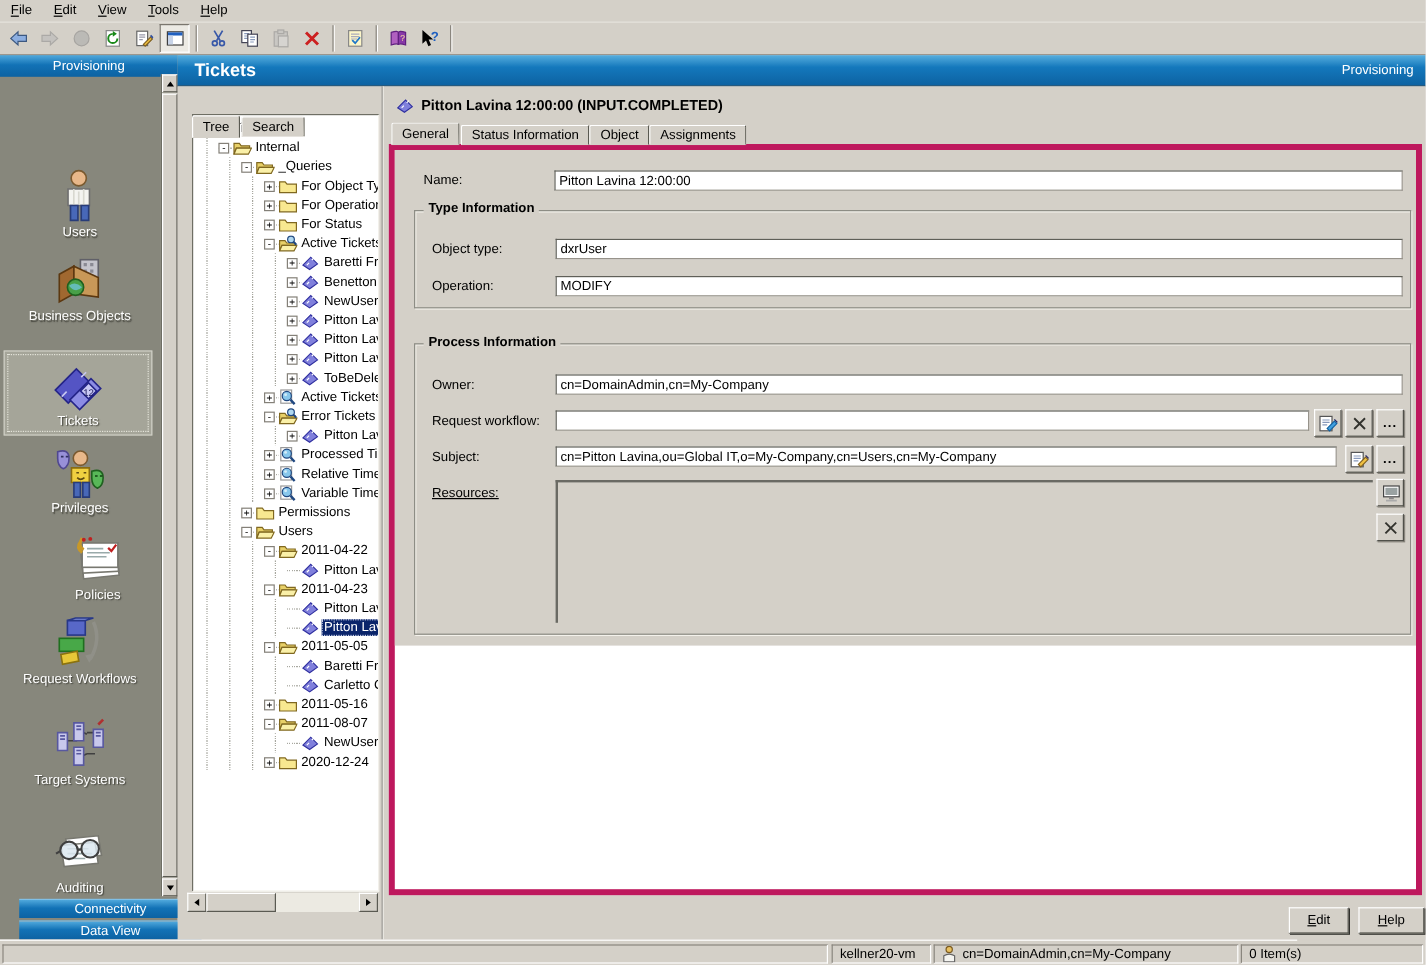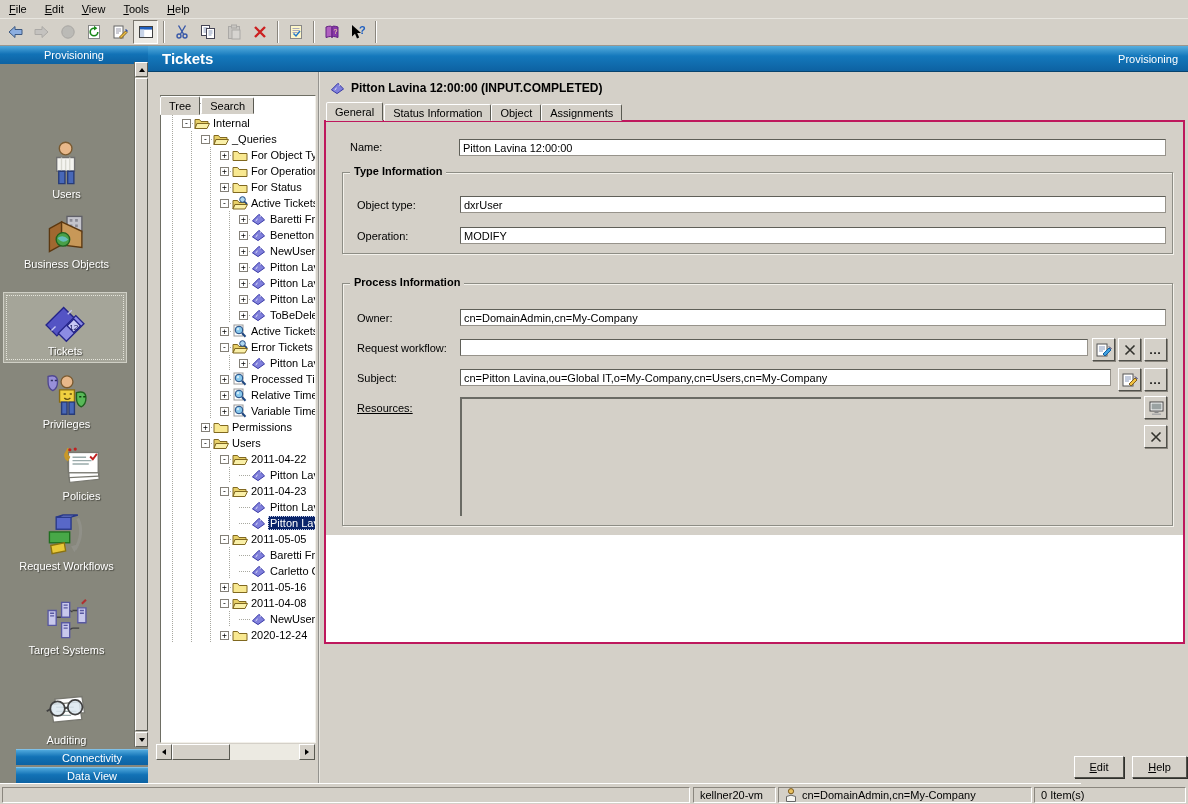--- a/index.html
+++ b/index.html
@@ -84,22 +84,22 @@
     display:flex; align-items:center; justify-content:center; flex:none; }
   .hs-thumb { width:58px; height:16px; margin-left:0; background:#d4d0c8; border:1px solid; border-color:#fff #5a5a52 #5a5a52 #fff; }
   .hs-track { flex:1; }
   
   .main { position:absolute; left:318px; right:0; top:72px; bottom:21px; background:#d4d0c8;
     border-left:2px groove #e8e6e0; }
   .obj-title { position:absolute; left:10px; top:9px; display:flex; align-items:center; }
   .obj-title .ot-ic { margin-right:6px; display:flex; }
   .obj-title .ot-text { font-size:12px; font-weight:bold; }
   .main-tabs { position:absolute; left:6px; top:30px; height:19px; display:flex; align-items:flex-end; z-index:4; }
-  .scrollpane { position:absolute; left:4px; top:48px; width:861px; height:524px; background:#fff;
-    border:2px solid #be185d; z-index:3; }
+  .scrollpane { position:absolute; left:4px; top:48px; width:861px; height:626px; background:#fff;
+    border:5px solid #be185d; z-index:3; }
   .form-panel { position:absolute; left:0; top:0; right:0; height:413px; background:#d4d0c8; }
   .f-label { position:absolute; cursor:default; }
   .f-input { position:absolute; height:17px; background:#fff; font:11px "Liberation Sans",sans-serif;
     border:1px solid; border-color:#5f5f58 #97938b #97938b #5f5f58; padding:0 3px; }
   .groupbox { position:absolute; border:1px solid #8d8d85; box-shadow:1px 1px 0 #f4f2ec, inset 1px 1px 0 #f4f2ec; }
   .gb-title { position:absolute; top:-8px; left:7px; background:#d4d0c8; padding:0 4px; font-weight:bold; white-space:nowrap; }
   .mini-btn { position:absolute; width:23px; height:23px; background:#d4d0c8;
     border:1px solid; border-color:#fff #50504a #50504a #fff; box-shadow:1px 1px 0 #8a867e;
     display:flex; align-items:center; justify-content:center; font-weight:bold; }
   .resources-box { position:absolute; border-top:2px solid #6a6a64; border-left:2px solid #6a6a64; }
@@ -860,21 +860,21 @@
         <div class="tree-indent"></div>
         <div class="tree-exp">
           <span class="box">-</span>
         </div>
         <div class="tree-ic">
           <svg width="16" height="15" viewBox="0 0 16 15">
             <path d="M1 4 L1 12.5 L3 7.5 L14 7.5 L14 5.5 L7 5.5 L5.5 3.5 L1 3.5 Z" fill="#e8d068" stroke="#806820"></path>
             <path d="M3 7.5 L15.5 7.5 L13 12.5 L1 12.5 Z" fill="#faf0a8" stroke="#806820"></path>
           </svg>
         </div>
-        <div class="tree-label">2011-04-08</div>
+        <div class="tree-label">2011-08-07</div>
       </div>
       <div class="tree-row">
         <div class="tree-indent"></div>
         <div class="tree-indent"></div>
         <div class="tree-indent"></div>
         <div class="tree-indent"></div>
         <div class="tree-exp"></div>
         <div class="tree-ic">
           <svg width="15" height="14" viewBox="0 0 16 15">
             <path d="M1.5 9.5 L8.5 2.5 L14.5 8.5 L7.5 13.5 Z" fill="#8080dc" stroke="#3030a0"></path>

